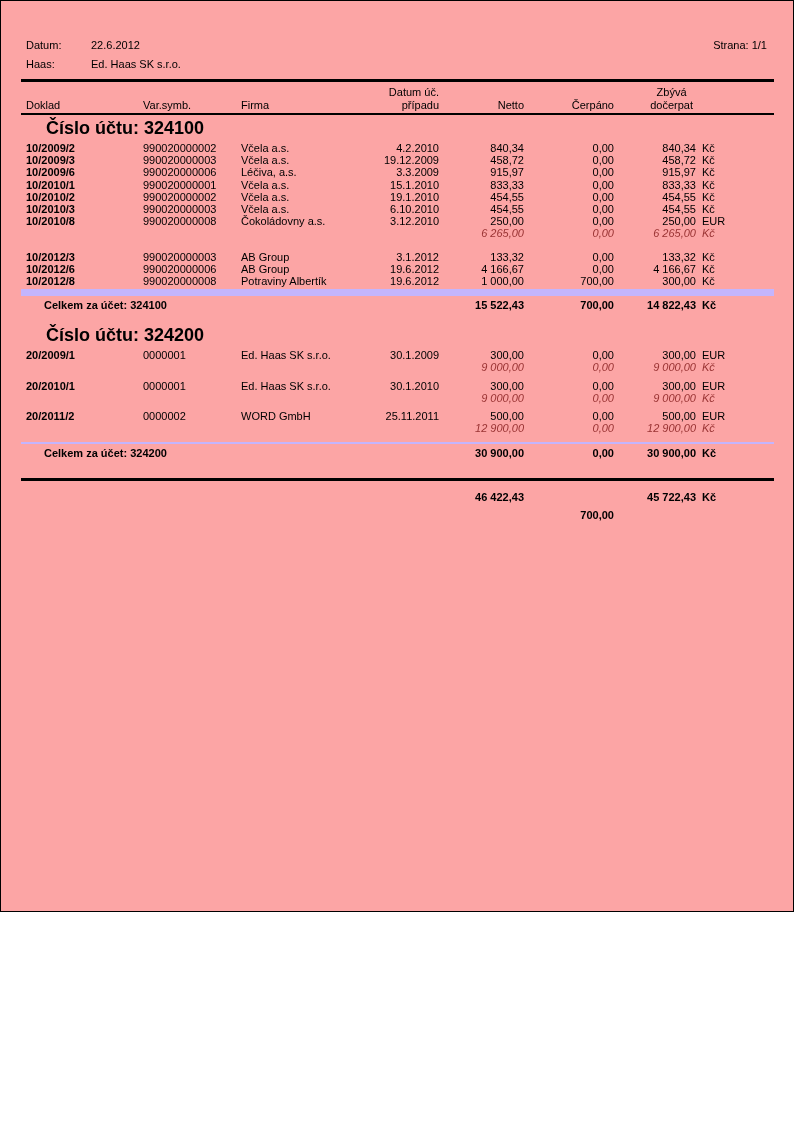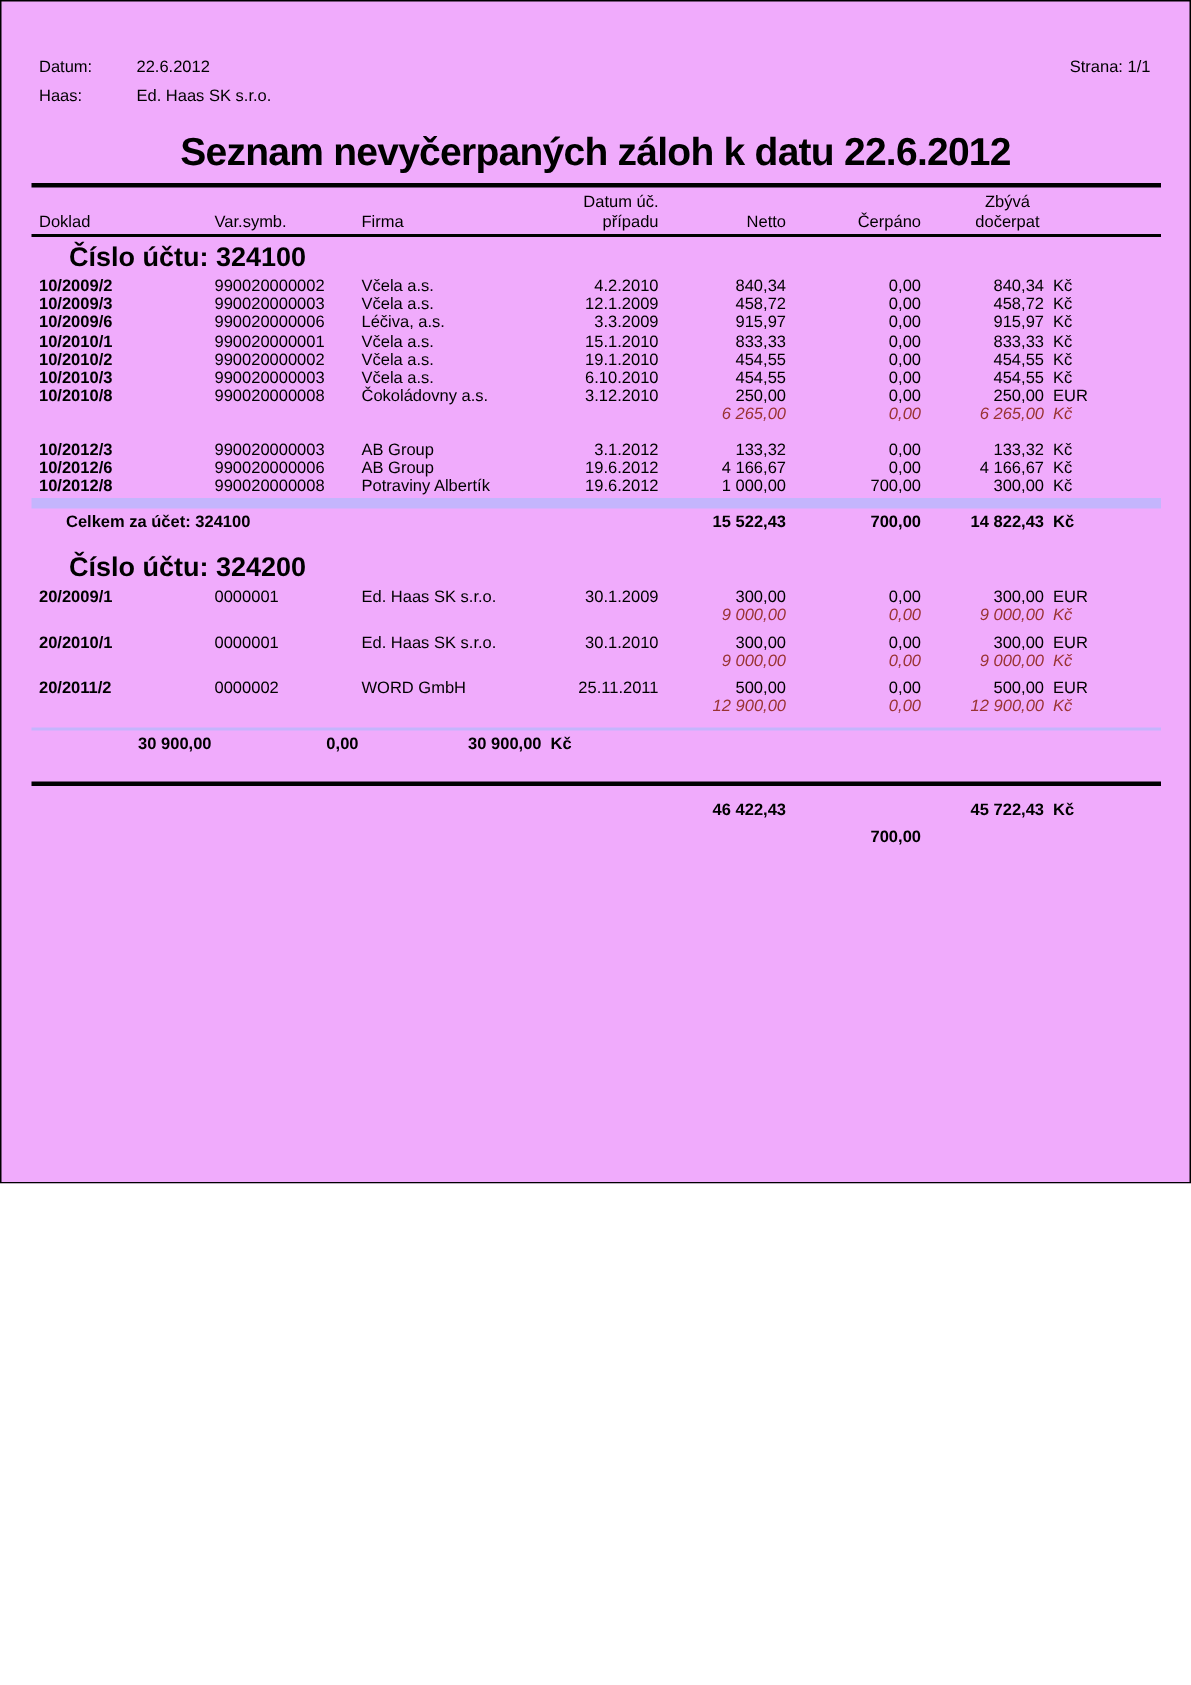--- a/index.html
+++ b/index.html
@@ -1,18 +1,18 @@
 <!DOCTYPE html>
 <html><head>
 <meta charset="utf-8">
 <style>
   html,body { margin:0; padding:0; background:#fff; }
   .page {
-    width:794px; height:789px; box-sizing:border-box;
-    border:1px solid #000; background:#f0abfc; overflow:hidden;
+    width:794px; height:912px; box-sizing:border-box;
+    border:1px solid #000; background:#fca5a5; overflow:hidden;
     font-family:"Liberation Sans", sans-serif; font-size:11px; color:#000;
   }
   
   .hdr { margin:35px 26px 0 25px; }
   .hdr-row { display:flex; line-height:19px; }
   .hdr-label { width:65px; }
   .flex-spacer { flex:1; }
   
   .title { text-align:center; font-weight:bold; font-size:26px; letter-spacing:-0.5px; margin-top:12px; white-space:nowrap; }
   .rule-title { border-top:3px solid #000; margin:5px 19px 0 20px; }
@@ -54,21 +54,20 @@
       <span>22.6.2012</span>
       <span class="flex-spacer"></span>
       <span>Strana: 1/1</span>
     </div>
     <div class="hdr-row">
       <span class="hdr-label">Haas:</span>
       <span>Ed. Haas SK s.r.o.</span>
     </div>
   </div>
 
-  <div class="title">Seznam nevyčerpaných záloh k datu 22.6.2012</div>
   <div class="rule-title"></div>
 
   <div class="tbl">
     <div class="grid thead">
       <div class="c1">Doklad</div>
       <div class="c2">Var.symb.</div>
       <div class="c3">Firma</div>
       <div class="c4">
         <div>Datum úč.</div>
         <div>případu</div>
@@ -99,21 +98,21 @@
     <div class="c5">840,34</div>
     <div class="c6">0,00</div>
     <div class="c7">840,34</div>
     <div class="c8">Kč</div>
   </div>
 
   <div class="grid trow">
     <div class="c1">10/2009/3</div>
     <div class="c2">990020000003</div>
     <div class="c3">Včela a.s.</div>
-    <div class="c4">12.1.2009</div>
+    <div class="c4">19.12.2009</div>
     <div class="c5">458,72</div>
     <div class="c6">0,00</div>
     <div class="c7">458,72</div>
     <div class="c8">Kč</div>
   </div>
 
   <div class="grid trow">
     <div class="c1">10/2009/6</div>
     <div class="c2">990020000006</div>
     <div class="c3">Léčiva, a.s.</div>
@@ -287,20 +286,21 @@
     <div class="c2"></div>
     <div class="c3"></div>
     <div class="c4"></div>
     <div class="c5">12 900,00</div>
     <div class="c6">0,00</div>
     <div class="c7">12 900,00</div>
     <div class="c8">Kč</div>
   </div>
 </div>
     <div class="grid total-row">
+      <div class="total-label">Celkem za účet: 324200</div>
       <div class="c5">30 900,00</div>
       <div class="c6">0,00</div>
       <div class="c7">30 900,00</div>
       <div class="c8">Kč</div>
     </div>
   </div>
 </div>
 
     <div class="rule-thick"></div>
     <div class="grid grand grand-1">

